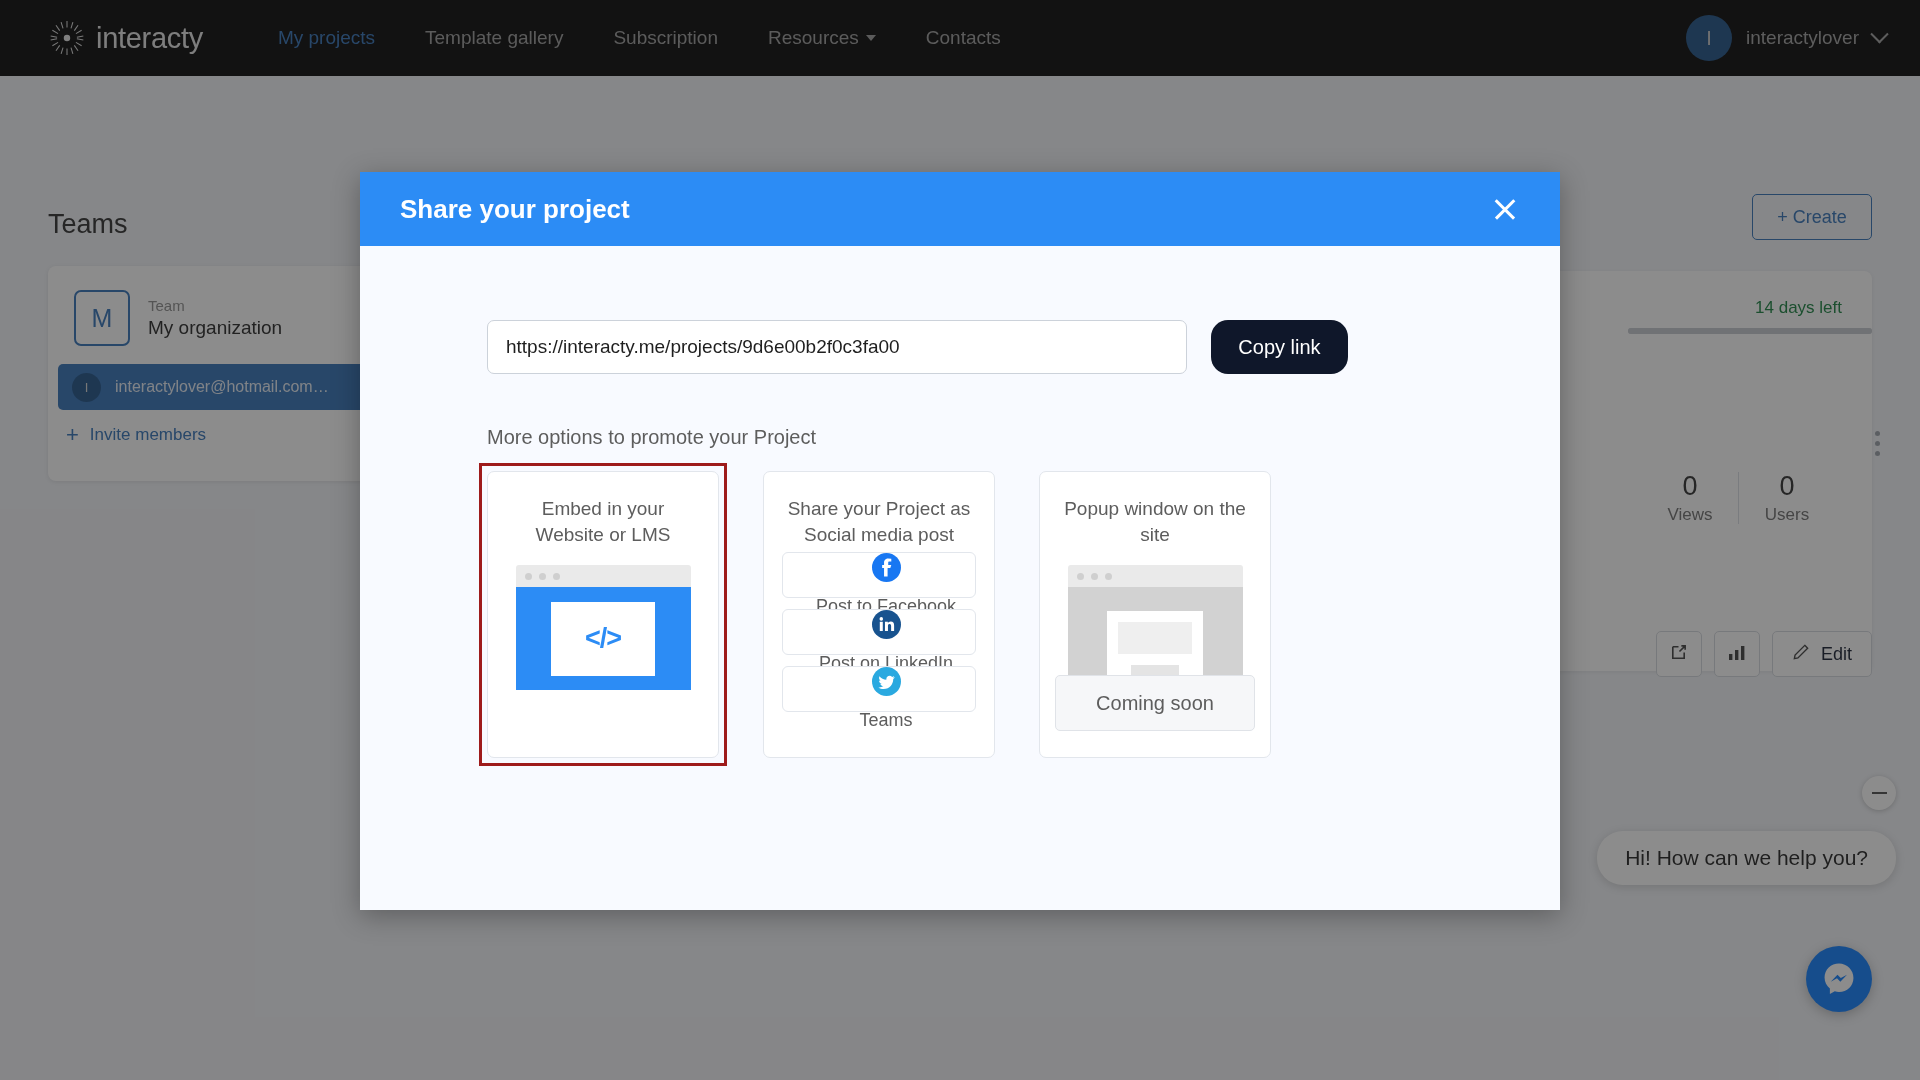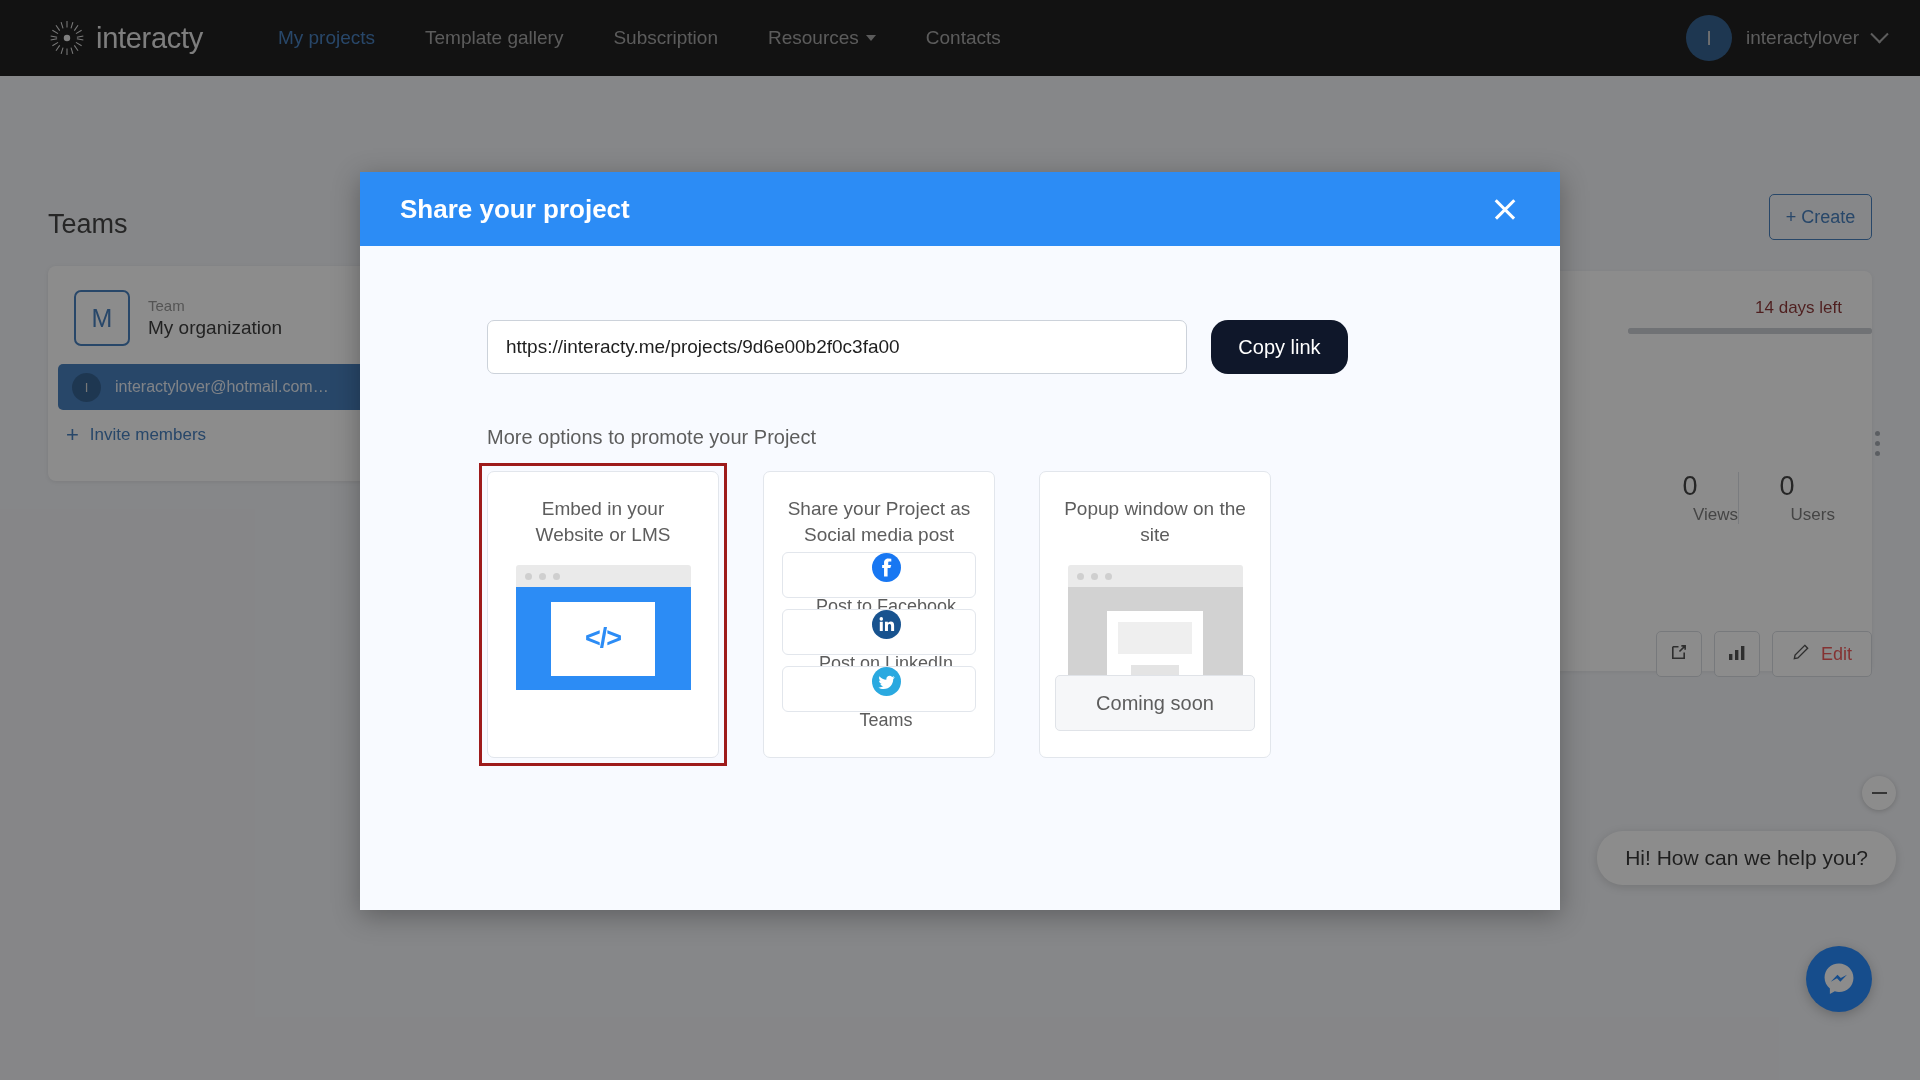--- a/index.html
+++ b/index.html
@@ -109,61 +109,61 @@
   }
   .org-meta { margin-left: 20px; }
   .org-label { font-size: 17px; color: #7b7b7b; }
   .org-email { font-size: 22px; color: #1d1d1d; margin-top: 4px; }
   .org-email .you { color: #8b8b8b; }
   .tabs-row { position: absolute; left: 1028px; top: 143px; display: flex; align-items: center; }
   .tab-item { font-size: 17px; color: #6c6c6c; margin-right: 52px; white-space: nowrap; }
   .tab-item.active { color: #2e6fb7; border-bottom: 2px solid #2e6fb7; padding-bottom: 3px; }
   .create-btn {
     position: absolute; right: 48px; top: 118px;
-    width: 103px; height: 46px; border: 1px solid #2e6fb7; border-radius: 5px;
+    width: 120px; height: 46px; border: 1px solid #2e6fb7; border-radius: 5px;
     color: #2e6fb7; font-size: 18px;
     display: flex; align-items: center; justify-content: center;
     background: transparent;
   }
 
   
   .project-card {
     position: absolute; left: 456px; top: 195px;
     width: 1416px; height: 400px;
     background: #fff; border-radius: 8px;
     box-shadow: 0 1px 4px rgba(0,0,0,.07);
   }
   .days-left {
     position: absolute; right: 78px; top: 222px;
-    font-size: 17px; color: #7f1d1d;
+    font-size: 17px; color: #15803d;
   }
   .days-bar {
     position: absolute; right: 48px; top: 252px;
     width: 244px; height: 6px; background: #d7dae0; border-radius: 3px;
   }
   .days-bar > i { display: block; height: 100%; width: 100%; background: #c4c8cf; border-radius: 3px; }
   .kebab {
     position: absolute; right: 40px; top: 355px;
     display: flex; flex-direction: column; gap: 5px; align-items: center;
   }
   .kebab i { width: 5px; height: 5px; border-radius: 50%; background: #9aa0a8; display: block; }
   .stats { position: absolute; right: 85px; top: 395px; display: flex; align-items: center; }
   .stat { text-align: center; width: 96px; }
   .stat-num { font-size: 27px; color: #2b2b2b; }
-  .stat-label { font-size: 17px; color: #6c6c6c; margin-top: 3px; text-align: right; }
+  .stat-label { font-size: 17px; color: #6c6c6c; margin-top: 3px; }
   .stat-div { width: 1px; height: 52px; background: #d9dde3; }
   .actions { position: absolute; right: 48px; top: 555px; display: flex; align-items: center; gap: 12px; }
   .icon-btn {
     width: 46px; height: 46px; border: 1px solid #d4d8de; border-radius: 5px;
     background: #fff; display: flex; align-items: center; justify-content: center;
   }
   .edit-btn {
     height: 46px; padding: 0 19px; border: 1px solid #d4d8de; border-radius: 5px;
     background: #fff; display: flex; align-items: center; gap: 11px;
-    font-size: 18px; color: #ef4444;
+    font-size: 18px; color: #0f172a;
   }
 
   
   .chat-bubble {
     position: absolute; right: 24px; bottom: 195px;
     background: #fff; border-radius: 26px;
     padding: 15px 28px; font-size: 21px; color: #1c1c1c;
     box-shadow: 0 2px 10px rgba(0,0,0,.16);
   }
   .chat-min {

